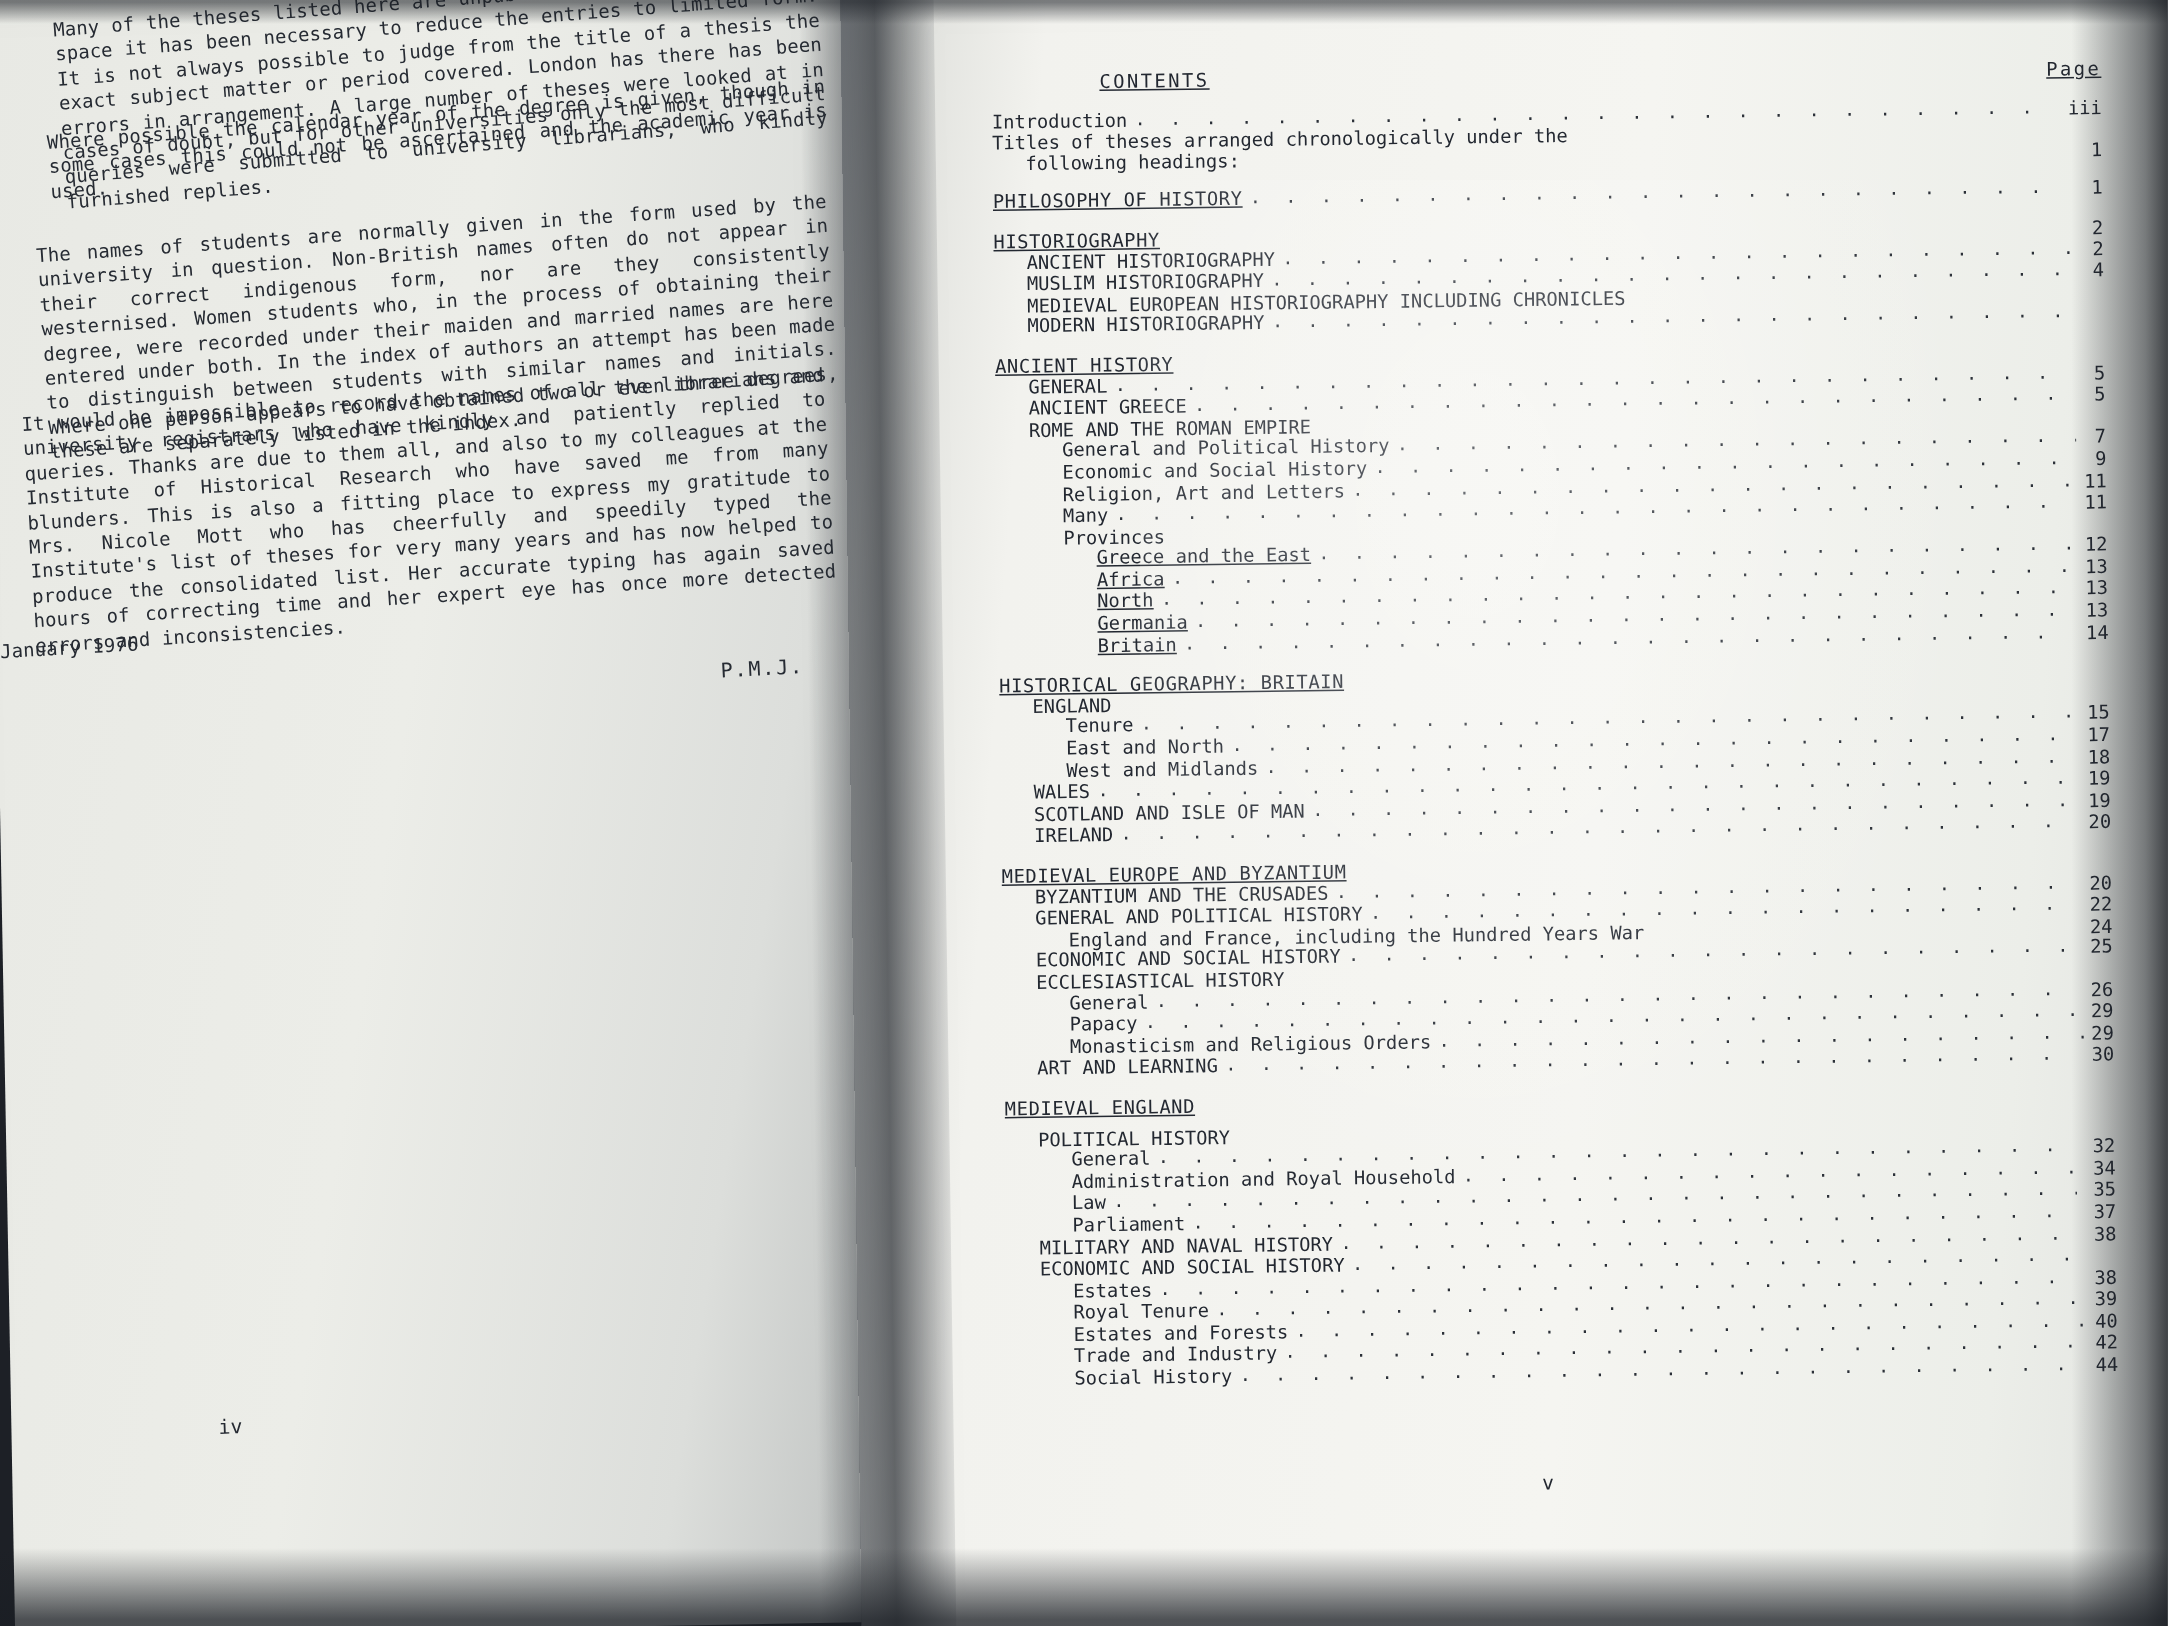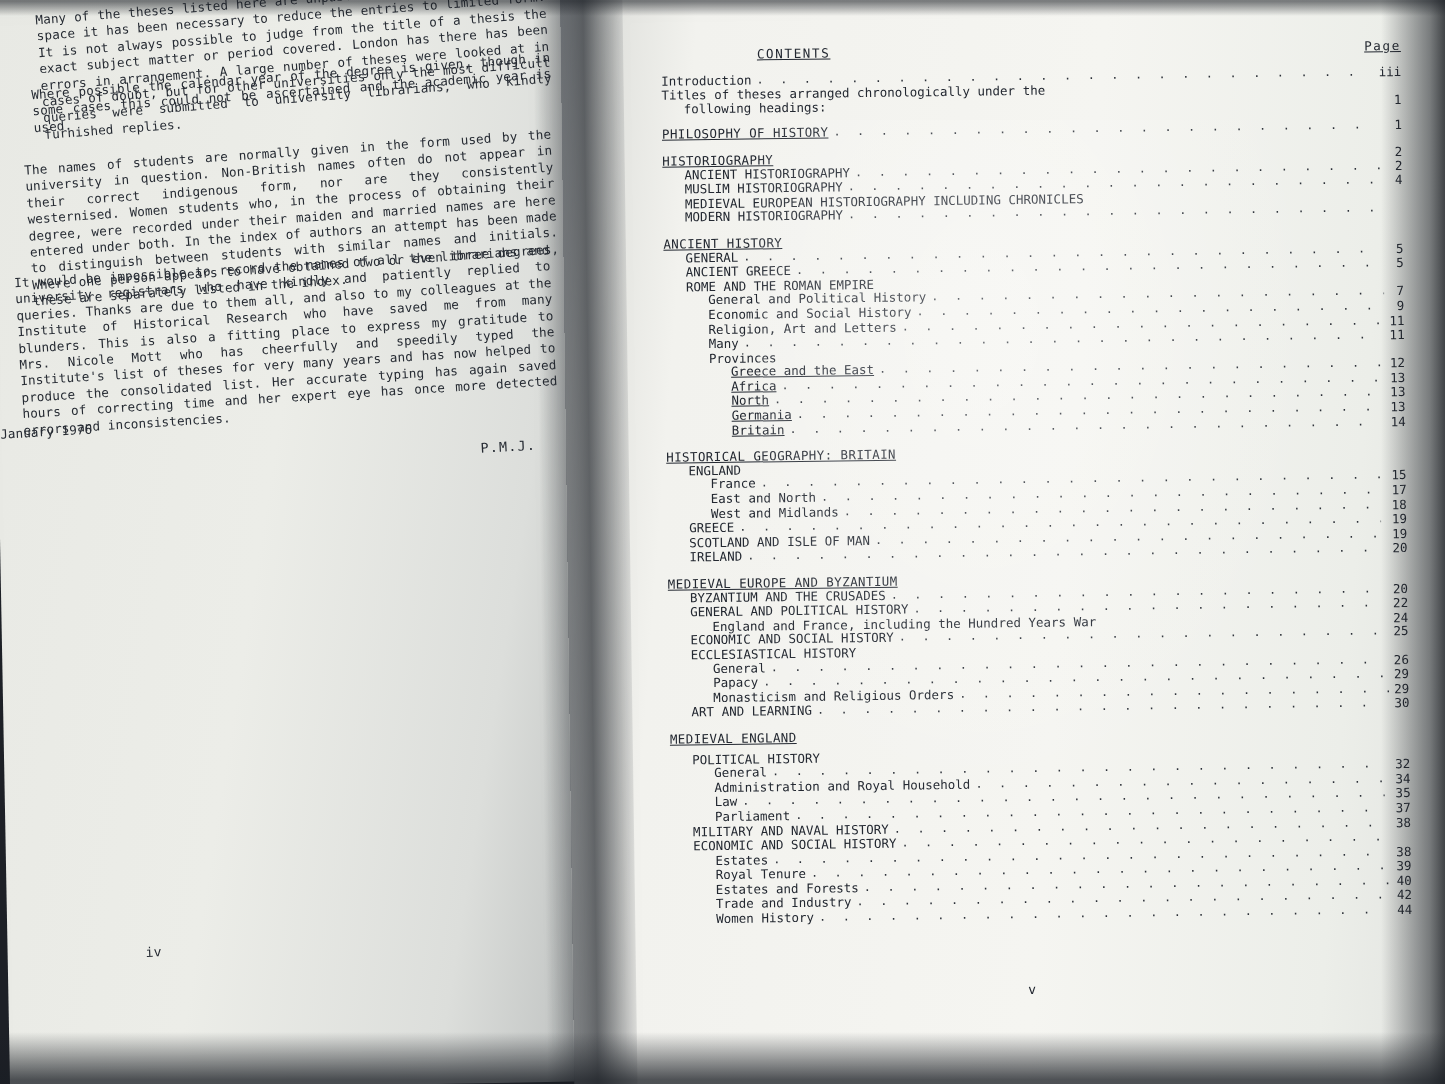--- a/index.html
+++ b/index.html
@@ -120,21 +120,21 @@
   .sp-3 { padding-left: 44px; }
   .sp-4 { padding-left: 66px; }
   .gap { height: 12px; }
   .gap-s { height: 7px; }
   .title-line {
     display: flex;
     justify-content: space-between;
     font-size: 12.6px;
     letter-spacing: 1.6px;
   }
-  .contents-word { margin-left: 96px; text-decoration: underline; }
+  .contents-word { margin-left: 72px; text-decoration: underline; }
   .page-word { text-decoration: underline; }
   .folio-v {
     position: absolute;
     left: 455px;
     top: 1000px;
     font-size: 13px;
     color: #232831;
   }
   
   .spine-shadow {
@@ -238,24 +238,24 @@
           <div class="row sp-3"><span class="lbl">Many</span><span class="lead">. . . . . . . . . . . . . . . . . . . . . . . . . . . . . . . . . . . . . . . . . . . .</span><span class="pg">11</span></div>
           <div class="row sp-3"><span class="lbl">Provinces</span><span class="lead"></span><span class="pg"></span></div>
           <div class="row sp-4"><span class="lbl u">Greece and the East</span><span class="lead">. . . . . . . . . . . . . . . . . . . . . . . . . . . . . . . . . . . . . . . . . . . .</span><span class="pg">12</span></div>
           <div class="row sp-4"><span class="lbl u">Africa</span><span class="lead">. . . . . . . . . . . . . . . . . . . . . . . . . . . . . . . . . . . . . . . . . . . .</span><span class="pg">13</span></div>
           <div class="row sp-4"><span class="lbl u">North</span><span class="lead">. . . . . . . . . . . . . . . . . . . . . . . . . . . . . . . . . . . . . . . . . . . .</span><span class="pg">13</span></div>
           <div class="row sp-4"><span class="lbl u">Germania</span><span class="lead">. . . . . . . . . . . . . . . . . . . . . . . . . . . . . . . . . . . . . . . . . . . .</span><span class="pg">13</span></div>
           <div class="row sp-4"><span class="lbl u">Britain</span><span class="lead">. . . . . . . . . . . . . . . . . . . . . . . . . . . . . . . . . . . . . . . . . . . .</span><span class="pg">14</span></div>
           <div class="gap"></div>
           <div class="row"><span class="lbl heading">HISTORICAL GEOGRAPHY: BRITAIN</span><span class="lead"></span><span class="pg"></span></div>
           <div class="row sp-2"><span class="lbl">ENGLAND</span><span class="lead"></span><span class="pg"></span></div>
-          <div class="row sp-3"><span class="lbl">France</span><span class="lead">. . . . . . . . . . . . . . . . . . . . . . . . . . . . . . . . . . . . . . . . . . . .</span><span class="pg">15</span></div>
+          <div class="row sp-3"><span class="lbl">Tenure</span><span class="lead">. . . . . . . . . . . . . . . . . . . . . . . . . . . . . . . . . . . . . . . . . . . .</span><span class="pg">15</span></div>
           <div class="row sp-3"><span class="lbl">East and North</span><span class="lead">. . . . . . . . . . . . . . . . . . . . . . . . . . . . . . . . . . . . . . . . . . . .</span><span class="pg">17</span></div>
           <div class="row sp-3"><span class="lbl">West and Midlands</span><span class="lead">. . . . . . . . . . . . . . . . . . . . . . . . . . . . . . . . . . . . . . . . . . . .</span><span class="pg">18</span></div>
-          <div class="row sp-2"><span class="lbl">GREECE</span><span class="lead">. . . . . . . . . . . . . . . . . . . . . . . . . . . . . . . . . . . . . . . . . . . .</span><span class="pg">19</span></div>
+          <div class="row sp-2"><span class="lbl">WALES</span><span class="lead">. . . . . . . . . . . . . . . . . . . . . . . . . . . . . . . . . . . . . . . . . . . .</span><span class="pg">19</span></div>
           <div class="row sp-2"><span class="lbl">SCOTLAND AND ISLE OF MAN</span><span class="lead">. . . . . . . . . . . . . . . . . . . . . . . . . . . . . . . . . . . . . . . . . . . .</span><span class="pg">19</span></div>
           <div class="row sp-2"><span class="lbl">IRELAND</span><span class="lead">. . . . . . . . . . . . . . . . . . . . . . . . . . . . . . . . . . . . . . . . . . . .</span><span class="pg">20</span></div>
           <div class="gap"></div>
           <div class="row"><span class="lbl heading">MEDIEVAL EUROPE AND BYZANTIUM</span><span class="lead"></span><span class="pg"></span></div>
           <div class="row sp-2"><span class="lbl">BYZANTIUM AND THE CRUSADES</span><span class="lead">. . . . . . . . . . . . . . . . . . . . . . . . . . . . . . . . . . . . . . . . . . . .</span><span class="pg">20</span></div>
           <div class="row sp-2"><span class="lbl">GENERAL AND POLITICAL HISTORY</span><span class="lead">. . . . . . . . . . . . . . . . . . . . . . . . . . . . . . . . . . . . . . . . . . . .</span><span class="pg">22</span></div>
           <div class="row sp-3"><span class="lbl">England and France, including the Hundred Years War</span><span class="lead"></span><span class="pg">24</span></div>
           <div class="row sp-2"><span class="lbl">ECONOMIC AND SOCIAL HISTORY</span><span class="lead">. . . . . . . . . . . . . . . . . . . . . . . . . . . . . . . . . . . . . . . . . . . .</span><span class="pg">25</span></div>
           <div class="row sp-2"><span class="lbl">ECCLESIASTICAL HISTORY</span><span class="lead"></span><span class="pg"></span></div>
           <div class="row sp-3"><span class="lbl">General</span><span class="lead">. . . . . . . . . . . . . . . . . . . . . . . . . . . . . . . . . . . . . . . . . . . .</span><span class="pg">26</span></div>
@@ -269,21 +269,21 @@
           <div class="row sp-3"><span class="lbl">General</span><span class="lead">. . . . . . . . . . . . . . . . . . . . . . . . . . . . . . . . . . . . . . . . . . . .</span><span class="pg">32</span></div>
           <div class="row sp-3"><span class="lbl">Administration and Royal Household</span><span class="lead">. . . . . . . . . . . . . . . . . . . . . . . . . . . . . . . . . . . . . . . . . . . .</span><span class="pg">34</span></div>
           <div class="row sp-3"><span class="lbl">Law</span><span class="lead">. . . . . . . . . . . . . . . . . . . . . . . . . . . . . . . . . . . . . . . . . . . .</span><span class="pg">35</span></div>
           <div class="row sp-3"><span class="lbl">Parliament</span><span class="lead">. . . . . . . . . . . . . . . . . . . . . . . . . . . . . . . . . . . . . . . . . . . .</span><span class="pg">37</span></div>
           <div class="row sp-2"><span class="lbl">MILITARY AND NAVAL HISTORY</span><span class="lead">. . . . . . . . . . . . . . . . . . . . . . . . . . . . . . . . . . . . . . . . . . . .</span><span class="pg">38</span></div>
           <div class="row sp-2"><span class="lbl">ECONOMIC AND SOCIAL HISTORY</span><span class="lead">. . . . . . . . . . . . . . . . . . . . . . . . . . . . . . . . . . . . . . . . . . . .</span><span class="pg"></span></div>
           <div class="row sp-3"><span class="lbl">Estates</span><span class="lead">. . . . . . . . . . . . . . . . . . . . . . . . . . . . . . . . . . . . . . . . . . . .</span><span class="pg">38</span></div>
           <div class="row sp-3"><span class="lbl">Royal Tenure</span><span class="lead">. . . . . . . . . . . . . . . . . . . . . . . . . . . . . . . . . . . . . . . . . . . .</span><span class="pg">39</span></div>
           <div class="row sp-3"><span class="lbl">Estates and Forests</span><span class="lead">. . . . . . . . . . . . . . . . . . . . . . . . . . . . . . . . . . . . . . . . . . . .</span><span class="pg">40</span></div>
           <div class="row sp-3"><span class="lbl">Trade and Industry</span><span class="lead">. . . . . . . . . . . . . . . . . . . . . . . . . . . . . . . . . . . . . . . . . . . .</span><span class="pg">42</span></div>
-          <div class="row sp-3"><span class="lbl">Women History</span><span class="lead">. . . . . . . . . . . . . . . . . . . . . . . . . . . . . . . . . . . . . . . . . . . .</span><span class="pg">44</span></div>
+          <div class="row sp-3"><span class="lbl">Social History</span><span class="lead">. . . . . . . . . . . . . . . . . . . . . . . . . . . . . . . . . . . . . . . . . . . .</span><span class="pg">44</span></div>
         </div>
     </div>
     <div class="folio-v">v</div>
   </div>
 
   <div class="spine-shadow"></div>
   <div class="glare"></div>
   <div class="edge-right"></div>
   <div class="edge-bottom"></div>
   <div class="edge-top"></div>

